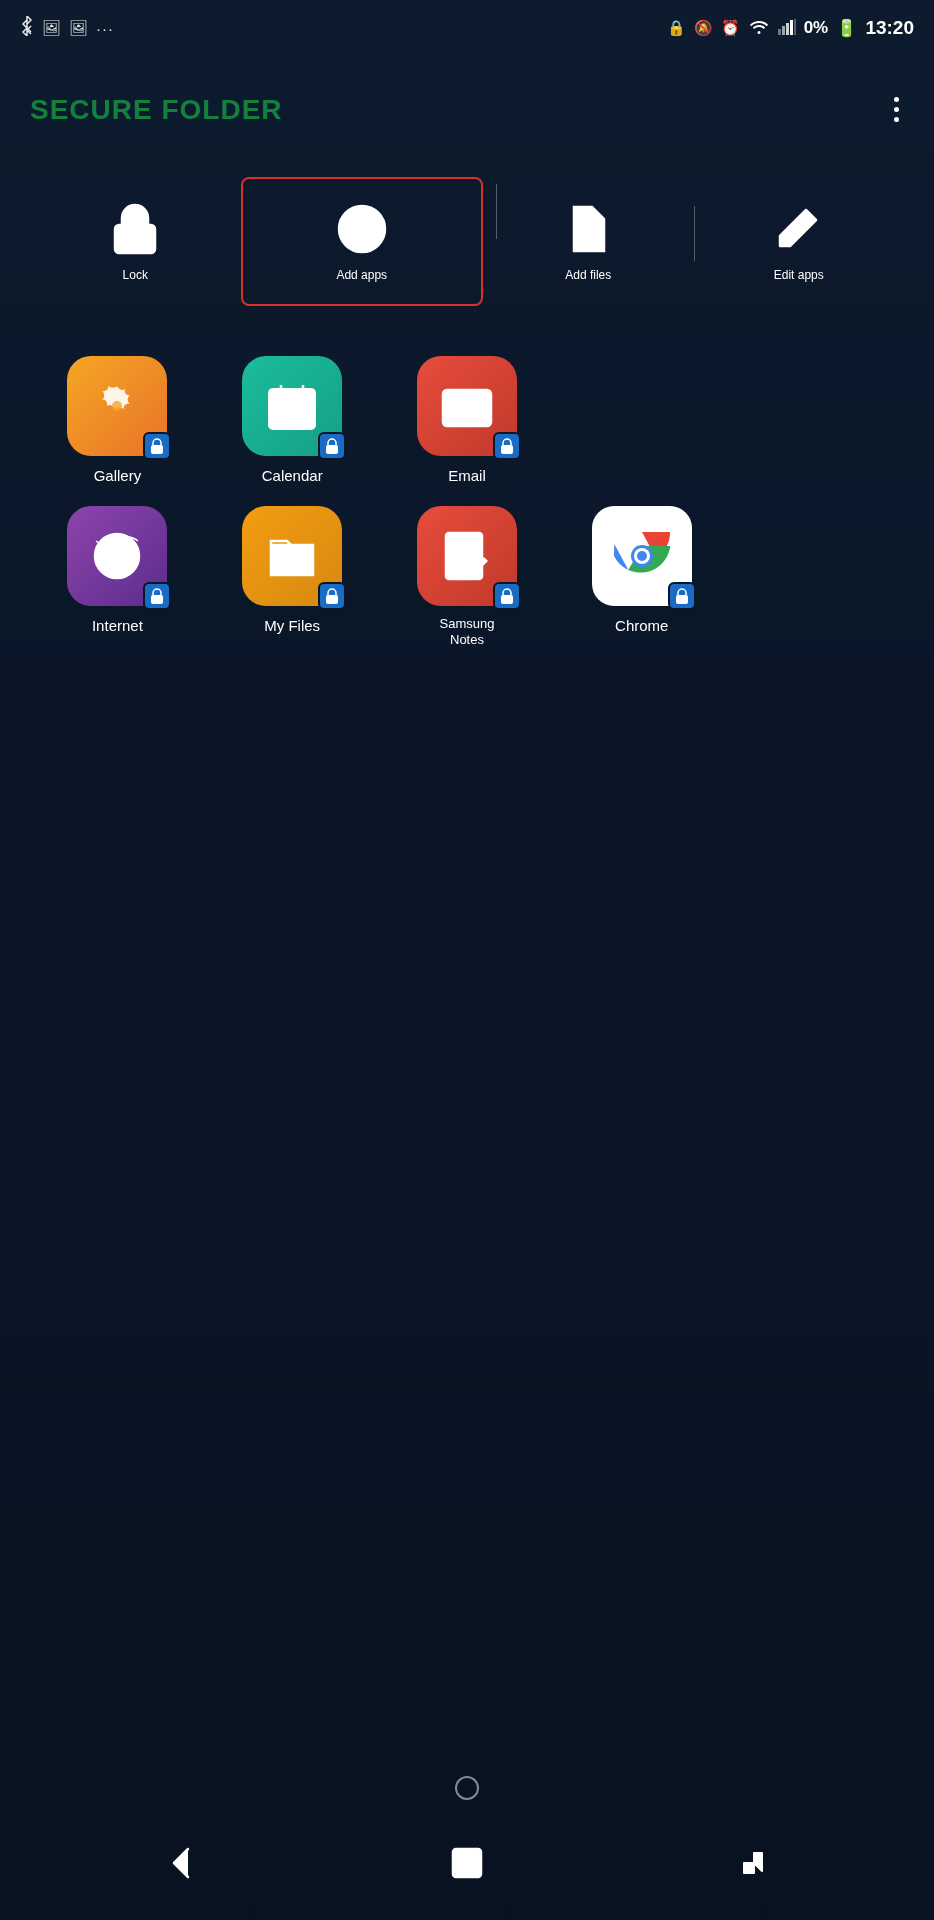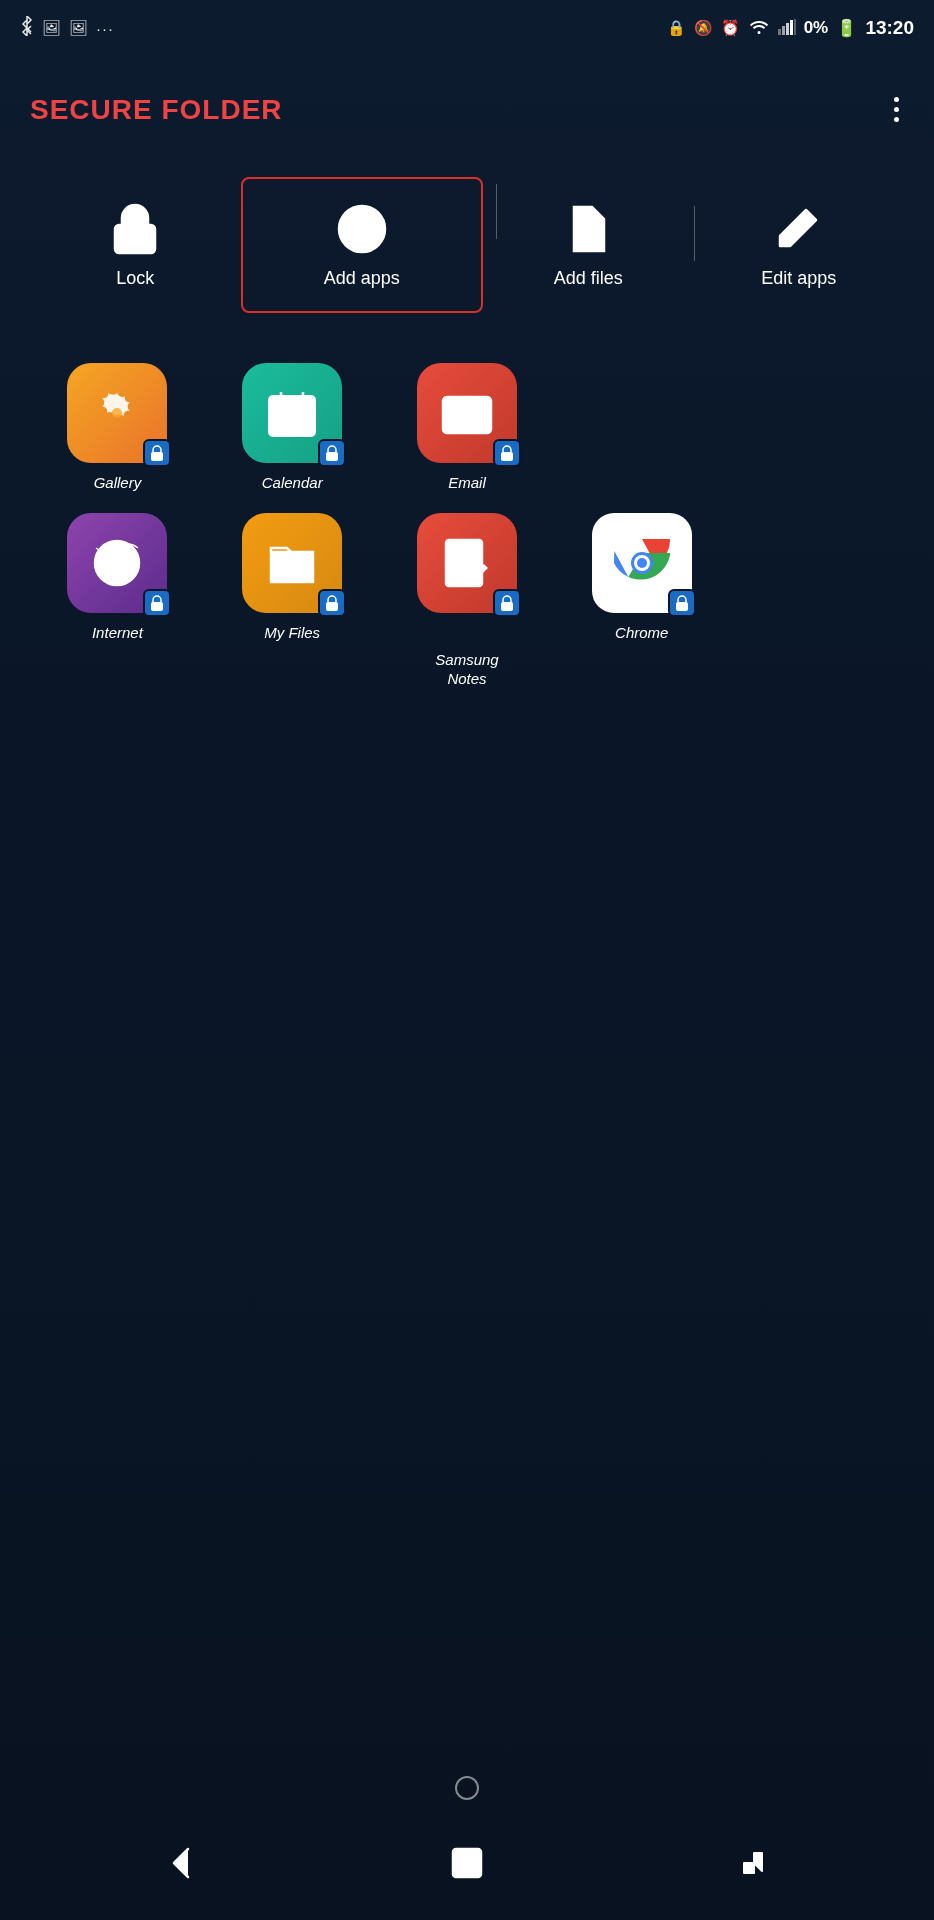--- a/index.html
+++ b/index.html
@@ -47,21 +47,21 @@
       display: flex;
       justify-content: space-between;
       align-items: center;
       margin-bottom: 50px;
     }
 
     .page-title {
       font-size: 28px;
       font-weight: 700;
       letter-spacing: 1px;
-      color: #ef4444;
+      color: #15803d;
     }
 
     .more-icon {
       font-size: 28px;
       color: #ffffff;
       cursor: pointer;
       display: flex;
       flex-direction: column;
       gap: 5px;
       padding: 5px;
@@ -95,21 +95,21 @@
 
     .toolbar-icon {
       width: 55px;
       height: 55px;
       display: flex;
       align-items: center;
       justify-content: center;
     }
 
     .toolbar-label {
-      font-size: 18px;
+      font-size: 12px;
       color: #ffffff;
       text-align: center;
     }
 
     .app-item {
       display: flex;
       flex-direction: column;
       align-items: center;
       gap: 10px;
       cursor: pointer;
@@ -236,21 +236,20 @@
 
     
     svg {
       fill: currentColor;
     }
 
     .app-rows {
       display: flex;
       flex-direction: column;
       gap: 20px;
-      font-style: italic;
     }
 
     .app-row {
       display: flex;
       justify-content: flex-start;
       gap: 0;
     }
 
     .app-row .app-item {
       flex: 0 0 20%;
@@ -480,21 +479,21 @@
               <path d="M38 38l8-8 4 4-8 8h-4z" fill="white"></path>
             </svg>
           </div>
           <div class="lock-badge">
             <svg width="14" height="16" viewBox="0 0 14 16" fill="white">
               <rect x="1" y="7" width="12" height="9" rx="2"></rect>
               <path d="M3 7V5a4 4 0 0 1 8 0v2" stroke="white" stroke-width="1.5" fill="none"></path>
             </svg>
           </div>
         </div>
-        <span class="app-label" style="white-space: pre-line; text-align:center; font-size:15px; color:#fff;margin-top:27px;">Samsung
+        <span class="app-label" style="white-space: pre-line; text-align:center; font-size:13px; color:#fff;">Samsung
 Notes</span>
       </div>
 
       <div class="app-item">
         <div class="app-icon-container">
           <div class="app-icon icon-chrome" style="border-radius:22px;">
             <svg width="64" height="64" viewBox="0 0 64 64" xmlns="http://www.w3.org/2000/svg">
 
               <circle cx="32" cy="32" r="30" fill="white"></circle>
 

